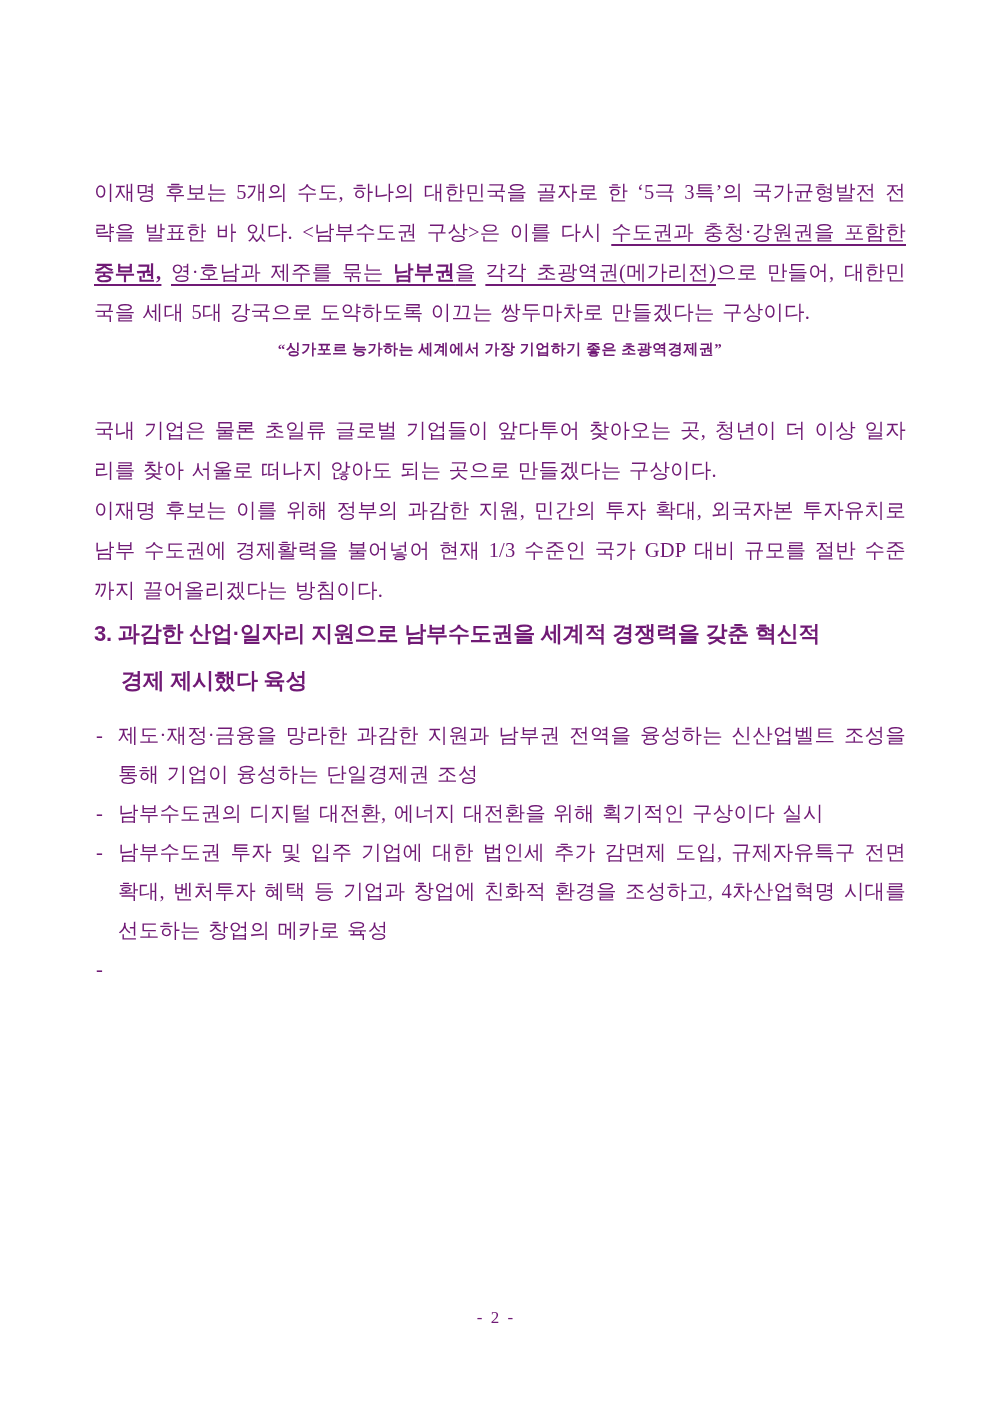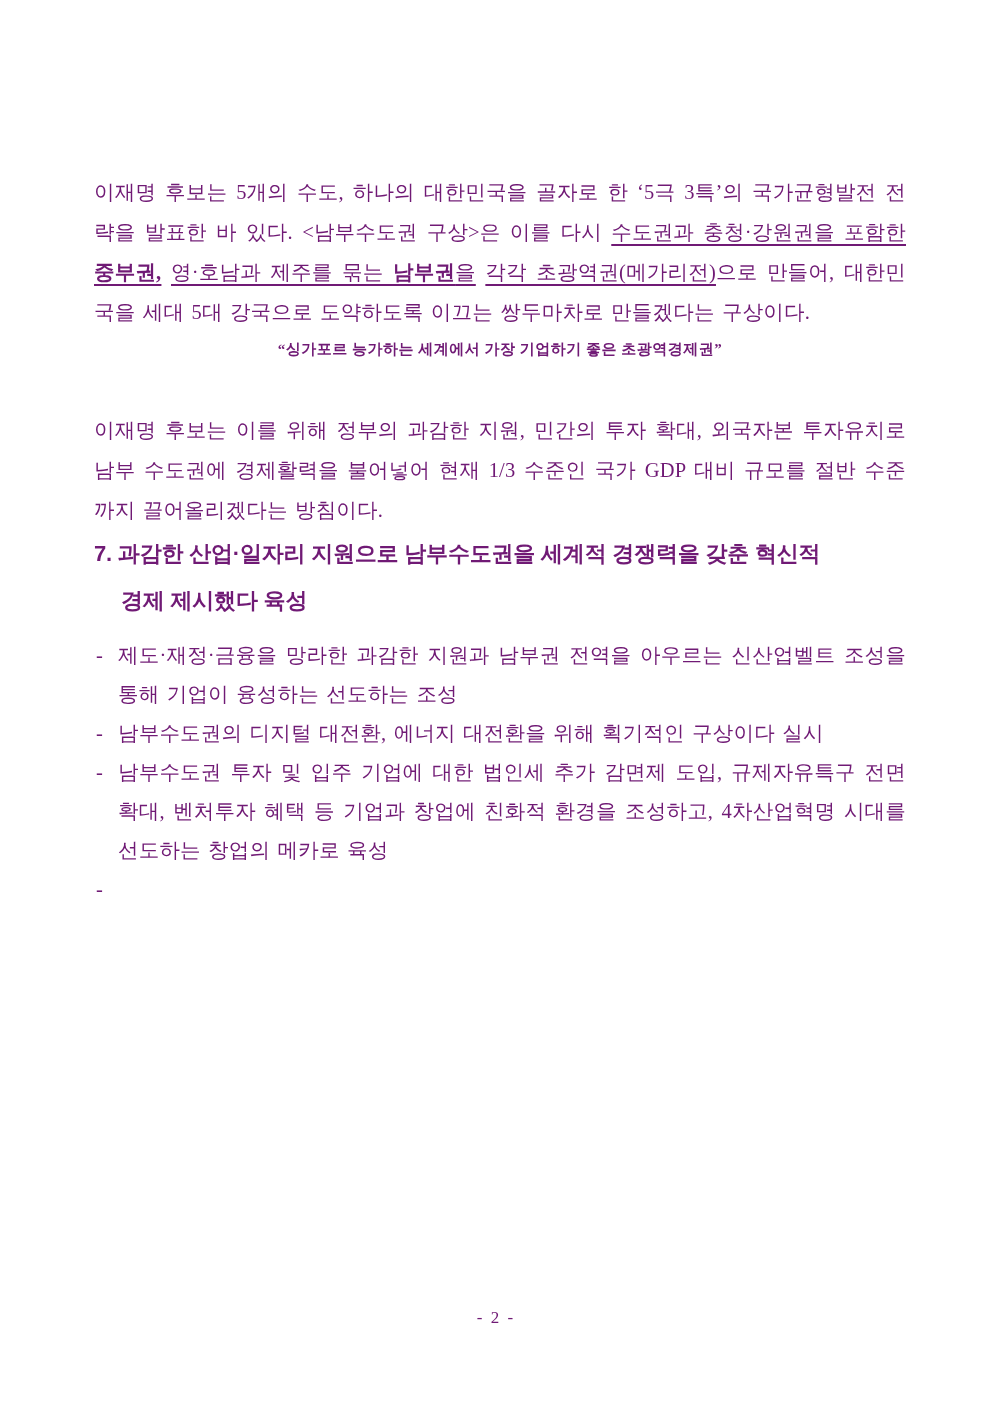--- a/index.html
+++ b/index.html
@@ -94,31 +94,32 @@
 <body>
 
 <div class="page">
   <div class="content">
 
     <p class="body p1"><span>이재명 후보는 5개의 수도, 하나의 대한민국을 골자로 한 ‘5극 3특’의 국가균형발전 전략을 발표한 바 있다. &lt;남부수도권 구상&gt;은 이를 다시 </span><span class="u">수도권과 충청·강원권을 포함한 </span><span class="u b">중부권,</span><span> </span><span class="u">영·호남과 제주를 묶는 </span><span class="u b">남부권</span><span class="u">을</span><span> </span><span class="u">각각 초광역권(메가리전)</span><span>으로 만들어, 대한민국을 세대 5대 강국으로 도약하도록 이끄는 쌍두마차로 만들겠다는 구상이다.</span></p>
 
     <h2 class="quote-heading">“싱가포르 능가하는 세계에서 가장 기업하기 좋은 초광역경제권”</h2>
 
 
+    <p class="body p3">국내 기업은 물론 초일류 글로벌 기업들이 앞다투어 찾아오는 곳, 청년이 더 이상 일자리를 찾아 서울로 떠나지 않아도 되는 곳으로 만들겠다는 구상이다.</p>
 
     <p class="body p4">이재명 후보는 이를 위해 정부의 과감한 지원, 민간의 투자 확대, 외국자본 투자유치로 남부 수도권에 경제활력을 불어넣어 현재 1/3 수준인 국가 GDP 대비 규모를 절반 수준까지 끌어올리겠다는 방침이다.</p>
 
 
     <h3 class="section-heading">
-      <span class="sh-line1">7. 과감한 산업·일자리 지원으로 남부수도권을 세계적 경쟁력을 갖춘 혁신적</span>
+      <span class="sh-line1">3. 과감한 산업·일자리 지원으로 남부수도권을 세계적 경쟁력을 갖춘 혁신적</span>
       <span class="sh-line2">경제 제시했다 육성</span>
     </h3>
 
     <ul class="bullets">
-      <li><span class="marker">-</span><span class="btext">제도·재정·금융을 망라한 과감한 지원과 남부권 전역을 아우르는 신산업벨트 조성을 통해 기업이 융성하는 선도하는 조성</span></li>
+      <li><span class="marker">-</span><span class="btext">제도·재정·금융을 망라한 과감한 지원과 남부권 전역을 융성하는 신산업벨트 조성을 통해 기업이 융성하는 단일경제권 조성</span></li>
       <li><span class="marker">-</span><span class="btext">남부수도권의 디지털 대전환, 에너지 대전환을 위해 획기적인 구상이다 실시</span></li>
       <li><span class="marker">-</span><span class="btext">남부수도권 투자 및 입주 기업에 대한 법인세 추가 감면제 도입, 규제자유특구 전면 확대, 벤처투자 혜택 등 기업과 창업에 친화적 환경을 조성하고, 4차산업혁명 시대를 선도하는 창업의 메카로 육성</span></li>
       <li><span class="marker">-</span></li>
     </ul>
 
   </div>
 
   <div class="footer">
     <span>- 2 -</span>
   </div>

